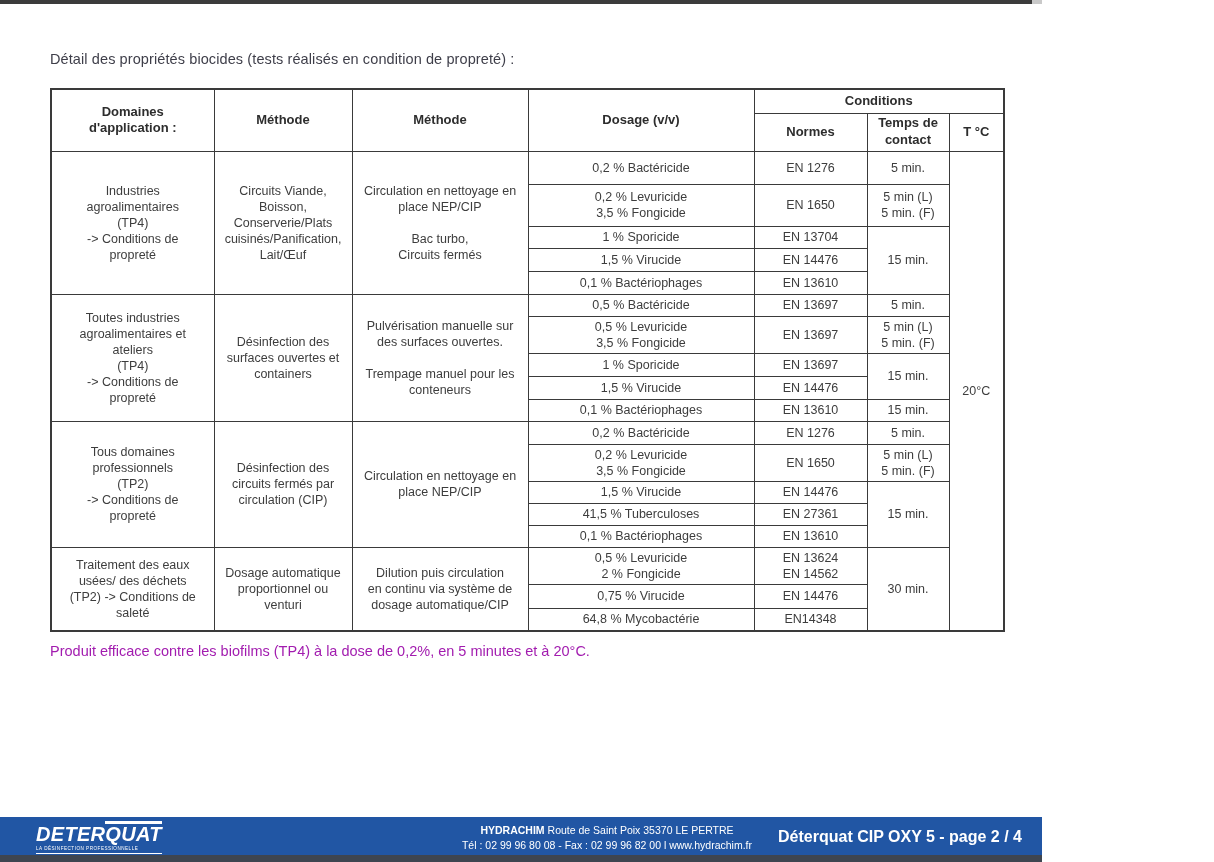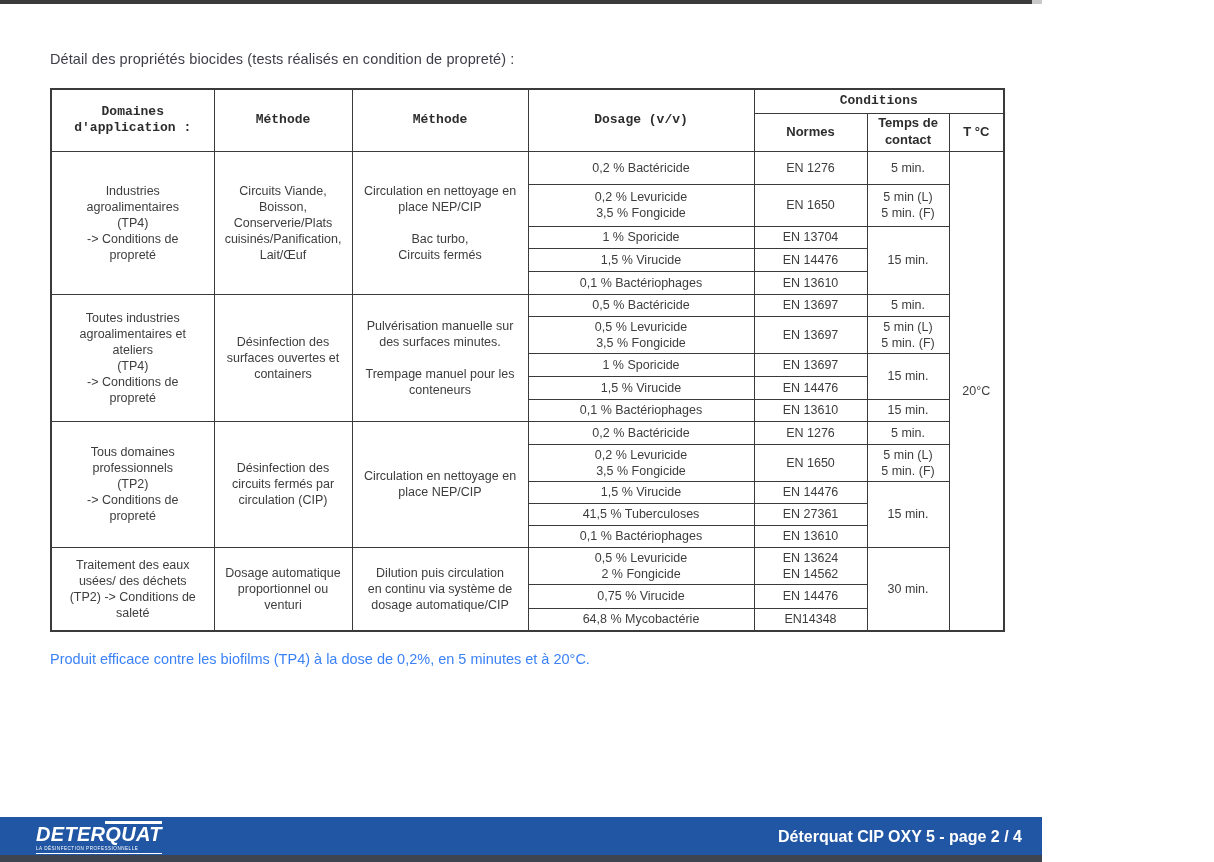--- a/index.html
+++ b/index.html
@@ -37,31 +37,31 @@
     padding:1px 3px;
     line-height:1.28;
     white-space:pre-line;
     overflow:hidden;
   }
   table.biocide th {
     font-weight:bold;
     color:#2d2d2d;
     font-size:13px;
   }
-  tr.hr1 { height:24px;font-family:Liberation Mono, monospace; }
+  tr.hr1 { height:24px; }
   tr.hr2 { height:38px; }
   tr.r33 { height:33px; }
   tr.r42 { height:42px; }
   tr.r37 { height:37px; }
   tr.r24 { height:24px;margin-left:25px; }
   tr.r23 { height:23px; }
   tr.r22 { height:22px; }
   .note {
     position:absolute; left:50px; top:643px;
-    font-size:14.5px; color:#3b82f6;margin-top:8px;
+    font-size:14.5px; color:#a21caf;
   }
   .footer-blue {
     position:absolute; left:0; top:817px; width:1214px; height:38px;
     background:#2156a4; color:#ffffff;
   }
   .footer-dark {
     position:absolute; left:0; top:855px; width:1214px; height:7px;
     background:#3e4550;
   }
   .logo {
@@ -178,21 +178,21 @@
       <td rowspan="5">Toutes industries
 agroalimentaires et
 ateliers
 (TP4)
 -&gt; Conditions de
 propreté</td>
       <td rowspan="5">Désinfection des
 surfaces ouvertes et
 containers</td>
       <td rowspan="5">Pulvérisation manuelle sur
-des surfaces minutes.
+des surfaces ouvertes.
 
 Trempage manuel pour les
 conteneurs</td>
       <td>0,5 % Bactéricide</td>
       <td>EN 13697</td>
       <td>5 min.</td>
     </tr>
     <tr class="r37">
       <td>0,5 % Levuricide
 3,5 % Fongicide</td>
@@ -282,16 +282,20 @@
   <div class="note">Produit efficace contre les biofilms (TP4) à la dose de 0,2%, en 5 minutes et à 20°C.</div>
 
   <div class="footer-blue"></div>
   <div class="footer-dark"></div>
 
   <div class="logo">
     <div class="logo-main"><span>DETER</span><span class="logo-quat">QUAT</span></div>
     <div class="logo-tagline">LA DÉSINFECTION PROFESSIONNELLE</div>
   </div>
 
+  <div class="footer-center">
+    <div><b>HYDRACHIM</b><span> Route de Saint Poix 35370 LE PERTRE</span></div>
+    <div>Tél : 02 99 96 80 08 - Fax : 02 99 96 82 00 l www.hydrachim.fr</div>
+  </div>
 
   <div class="footer-right">Déterquat CIP OXY 5  - page 2 / 4</div>
 
 </div>
 
 </body></html>

